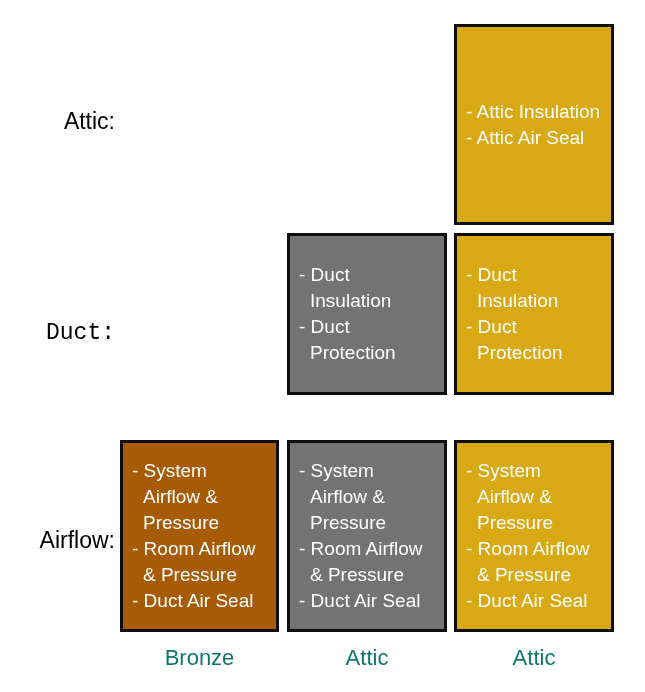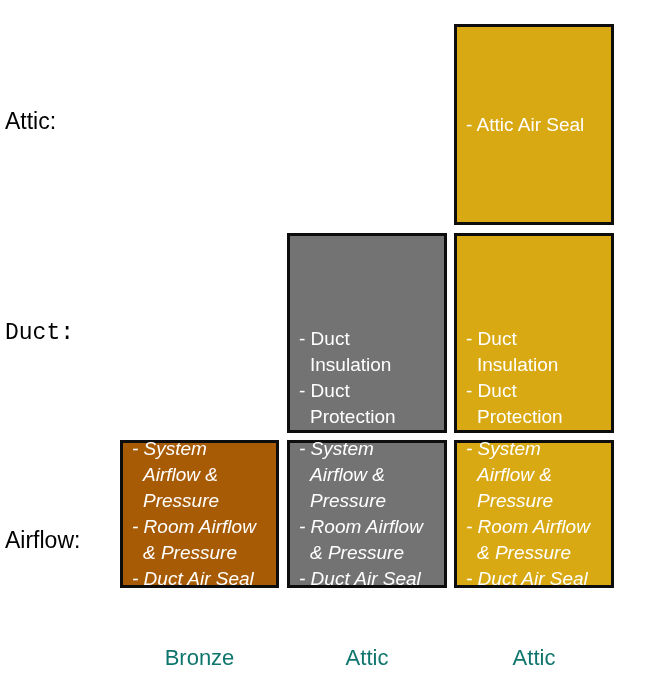--- a/index.html
+++ b/index.html
@@ -26,20 +26,21 @@
   }
 
   
   .row-label {
     position: absolute;
     right: 528px;          
     font-size: 23px;
     line-height: 26px;
     color: #000000;
     white-space: nowrap;
+    text-align: right;
     width: 110px;
     left: 5px;
   }
   .row-label.attic  { top: 108px; }
   .row-label.duct   { top: 320px; font-family: Liberation Mono, monospace; }
   .row-label.system { top: 527px; }
 
   
   .cell {
     position: absolute;
@@ -54,22 +55,22 @@
   .cell.silver { background: #737373; }
   .cell.gold   { background: #d9a913; }
 
   
   .col-bronze { left: 120px; width: 159px; }
   .col-silver { left: 287px; width: 160px; }
   .col-gold   { left: 454px; width: 160px; }
 
   
   .row-attic  { top: 24px;  height: 201px; }
-  .row-duct   { top: 233px; height: 200px; justify-content: flex-end; }
-  .row-system { top: 440px; height: 148px; font-style: italic; }
+  .row-duct   { top: 233px; height: 162px; }
+  .row-system { top: 440px; height: 192px; }
 
   .cell ul {
     list-style: none;
     margin: 0;
     padding: 0;
   }
   .cell li {
     color: #ffffff;
     font-size: 19px;
     line-height: 26px;
@@ -99,20 +100,21 @@
 <div id="matrix">
 
   <div class="row-label attic">Attic:</div>
 
   <div class="row-label duct">Duct:</div>
 
   <div class="row-label system">Airflow:</div>
 
   <div class="cell gold col-gold row-attic">
     <ul>
+      <li>- Attic Insulation</li>
       <li>- Attic Air Seal</li>
     </ul>
   </div>
 
   <div class="cell silver col-silver row-duct">
     <ul>
       <li>- Duct Insulation</li>
       <li>- Duct Protection</li>
     </ul>
   </div>

